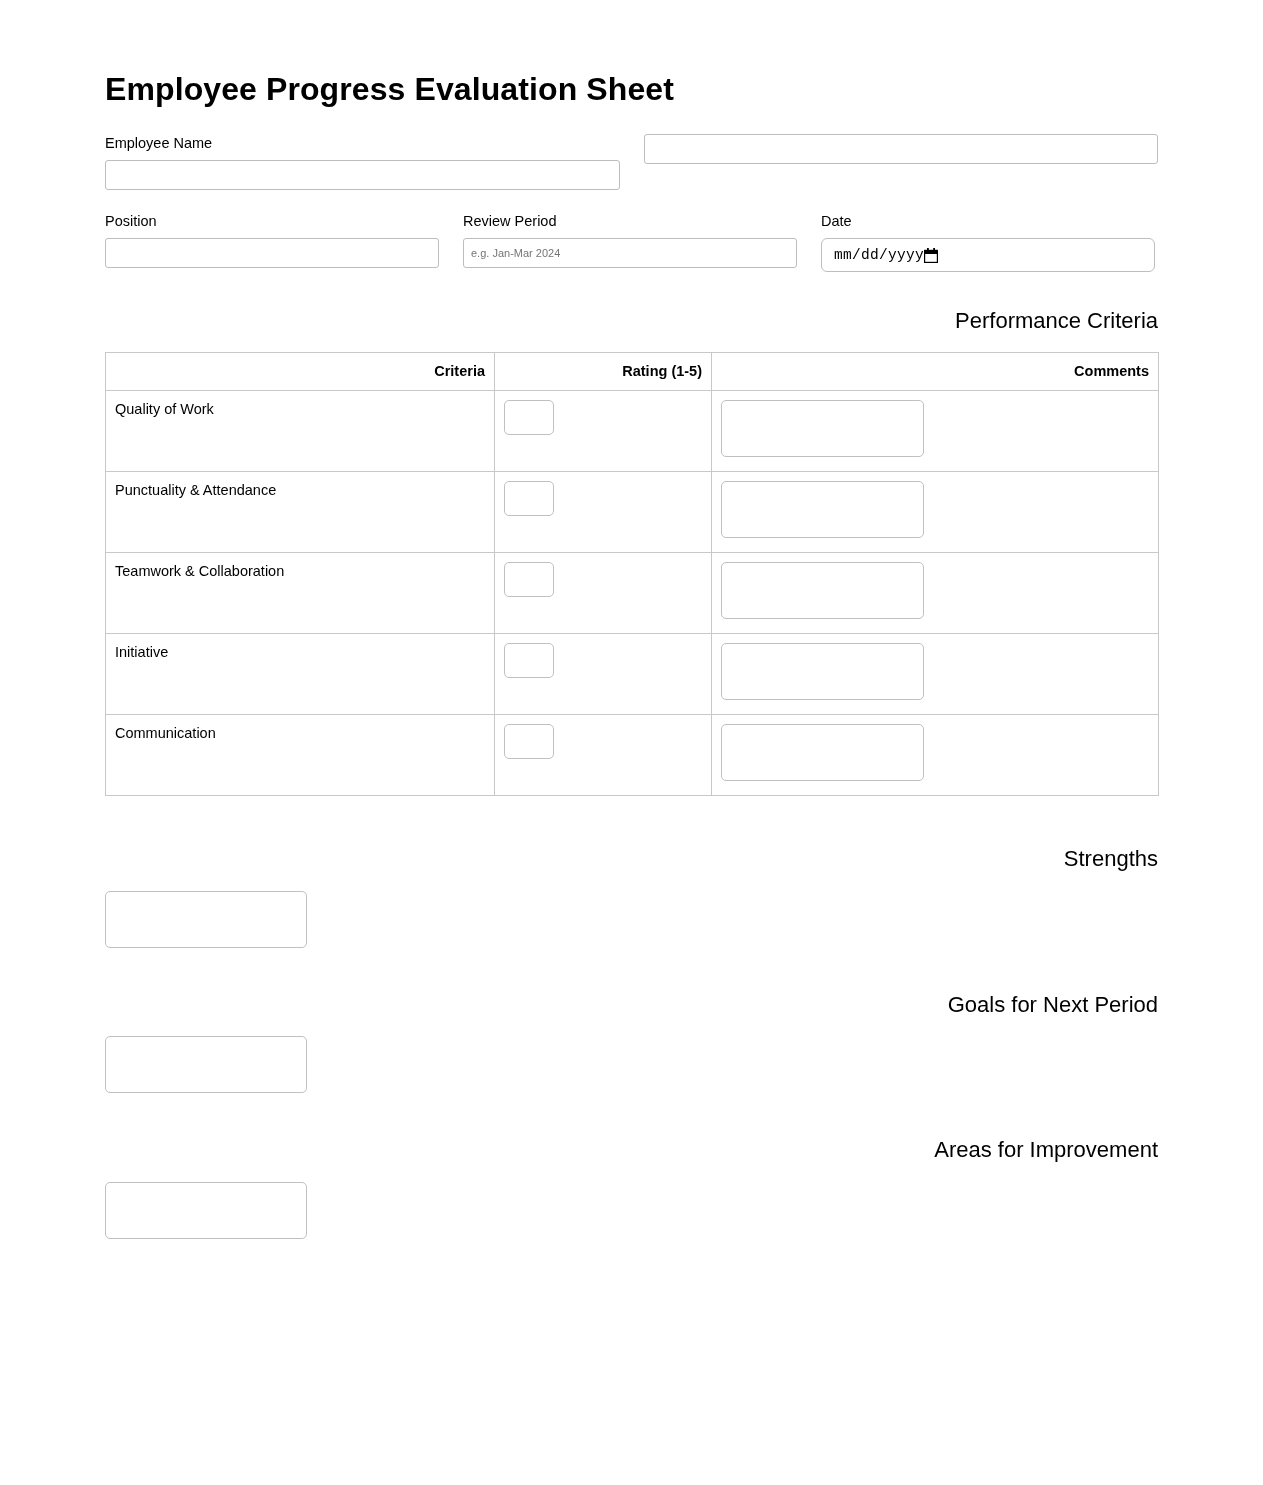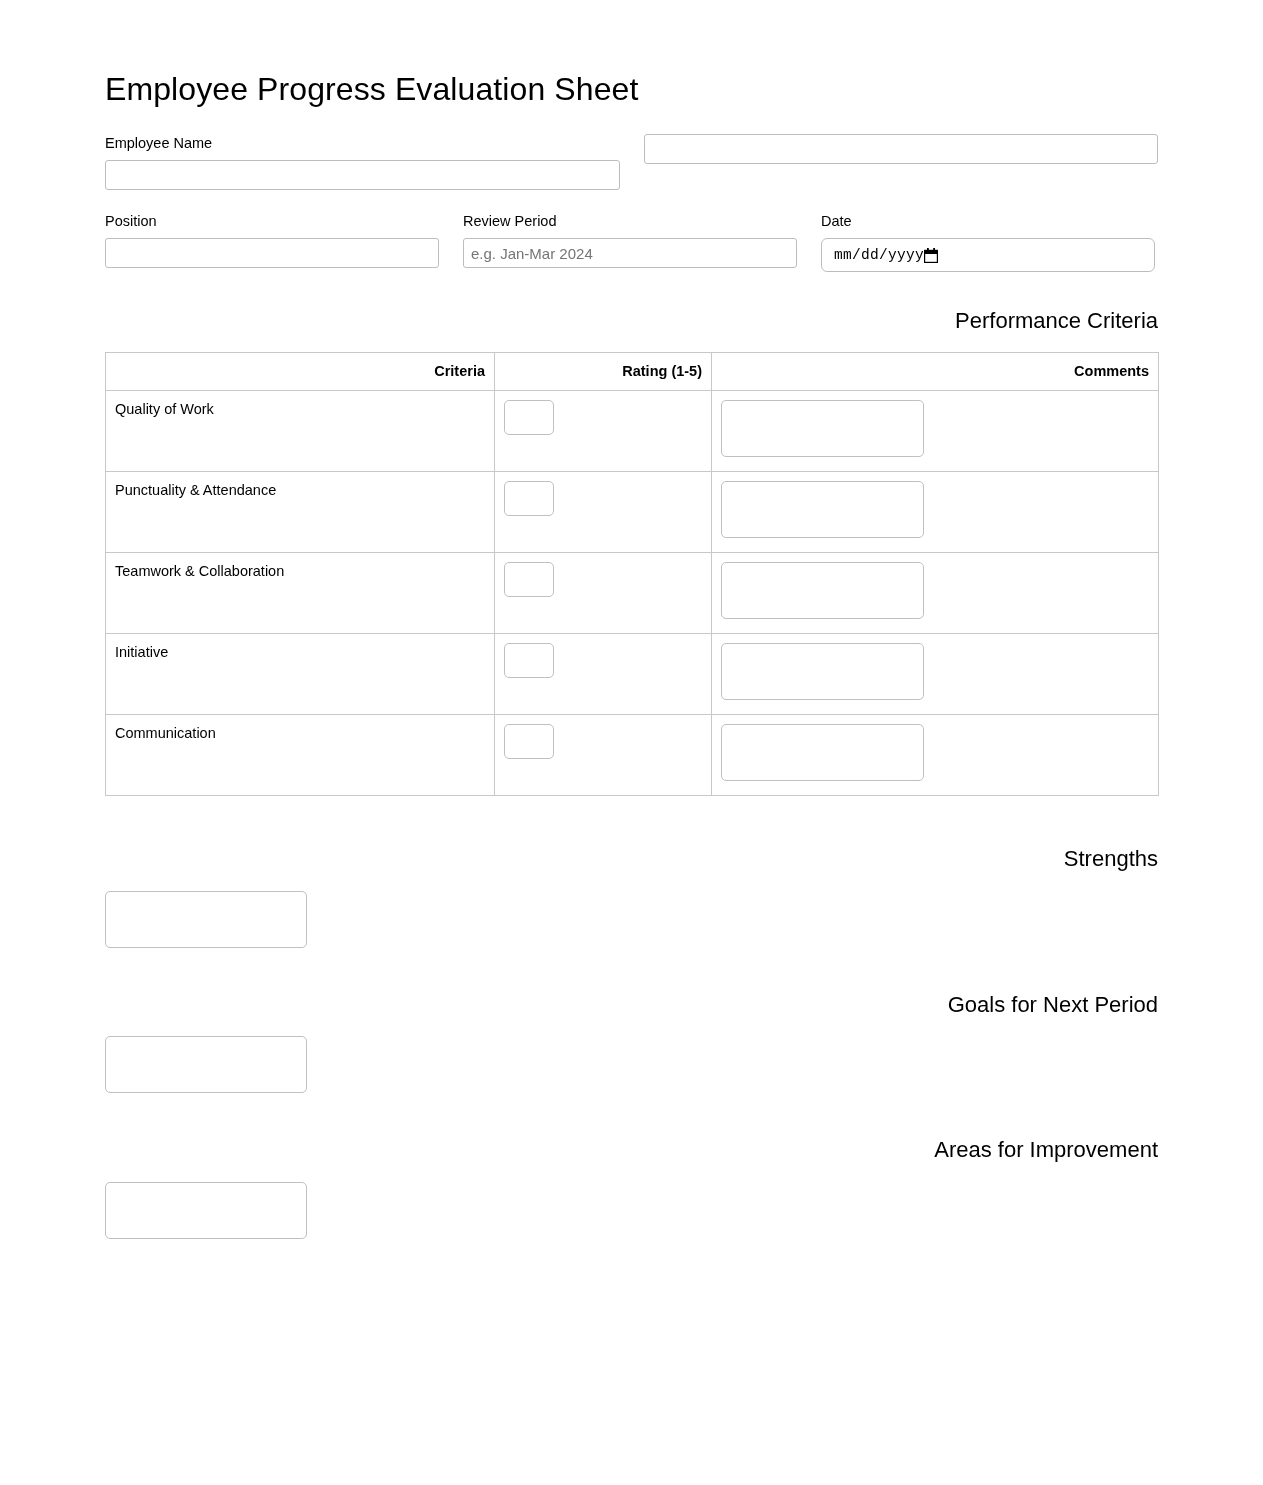--- a/index.html
+++ b/index.html
@@ -15,21 +15,21 @@
     overflow: hidden;
   }
   .page {
     padding: 70px 105px 0 105px;
     box-sizing: border-box;
     width: 1263px;
   }
 
   h1.form-title {
     font-size: 32px;
-    font-weight: normal;
+    font-weight: bold;
     margin: 0 0 26px 0;
     line-height: 1.2;
     letter-spacing: 0.1px;
   }
 
   h2.section-title {
     font-size: 22px;
     font-weight: normal;
     margin: 0 0 18px 0;
     line-height: 1.2;
@@ -44,21 +44,21 @@
     color: #000;
   }
 
   .text-input {
     box-sizing: border-box;
     height: 30px;
     border: 1px solid #bdbdbd;
     border-radius: 3px;
     background: #ffffff;
     font-family: "Liberation Sans", sans-serif;
-    font-size: 15px;
+    font-size: 11px;
     padding: 2px 7px;
     color: #000;
     outline: none;
   }
   .text-input::placeholder {
     color: #757575;
     opacity: 1;
   }
 
   

